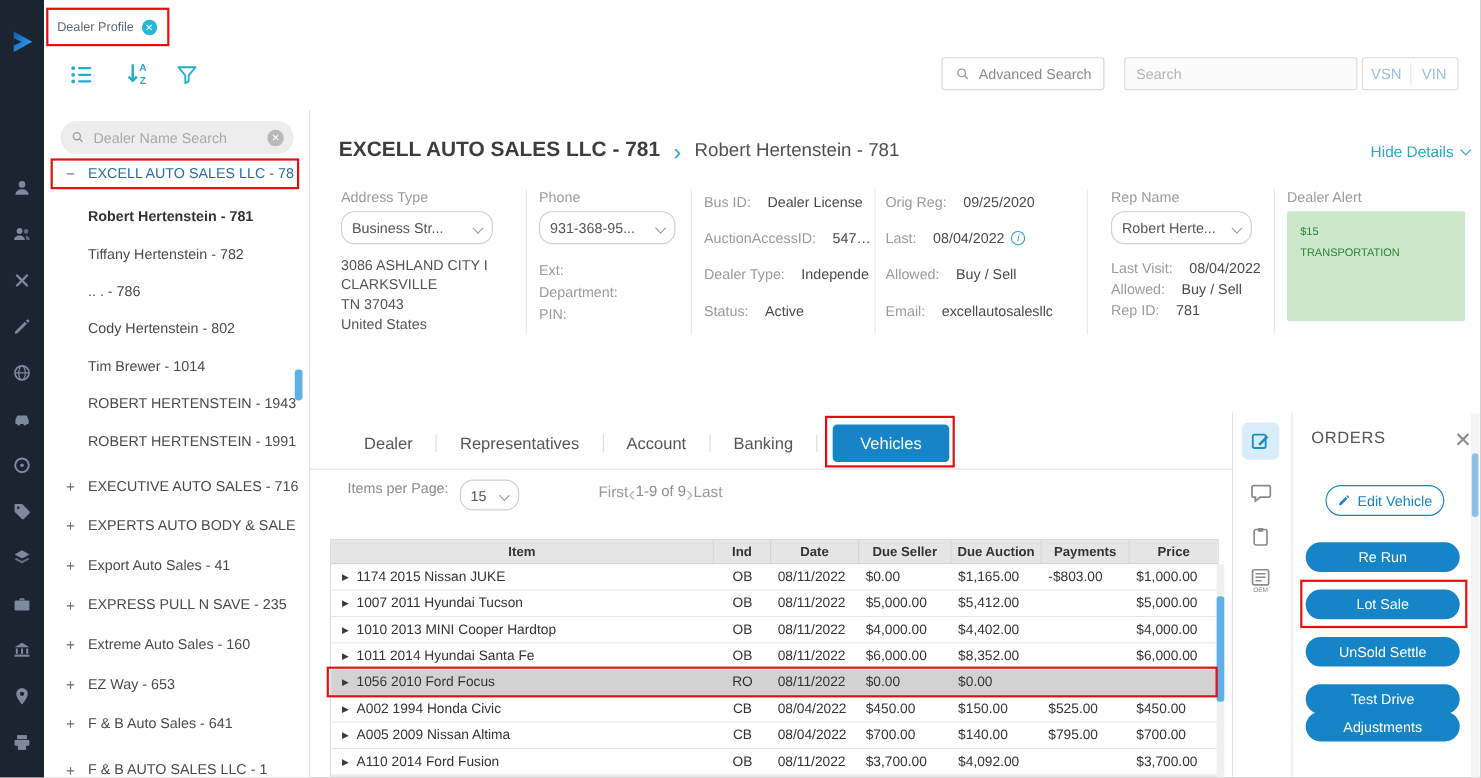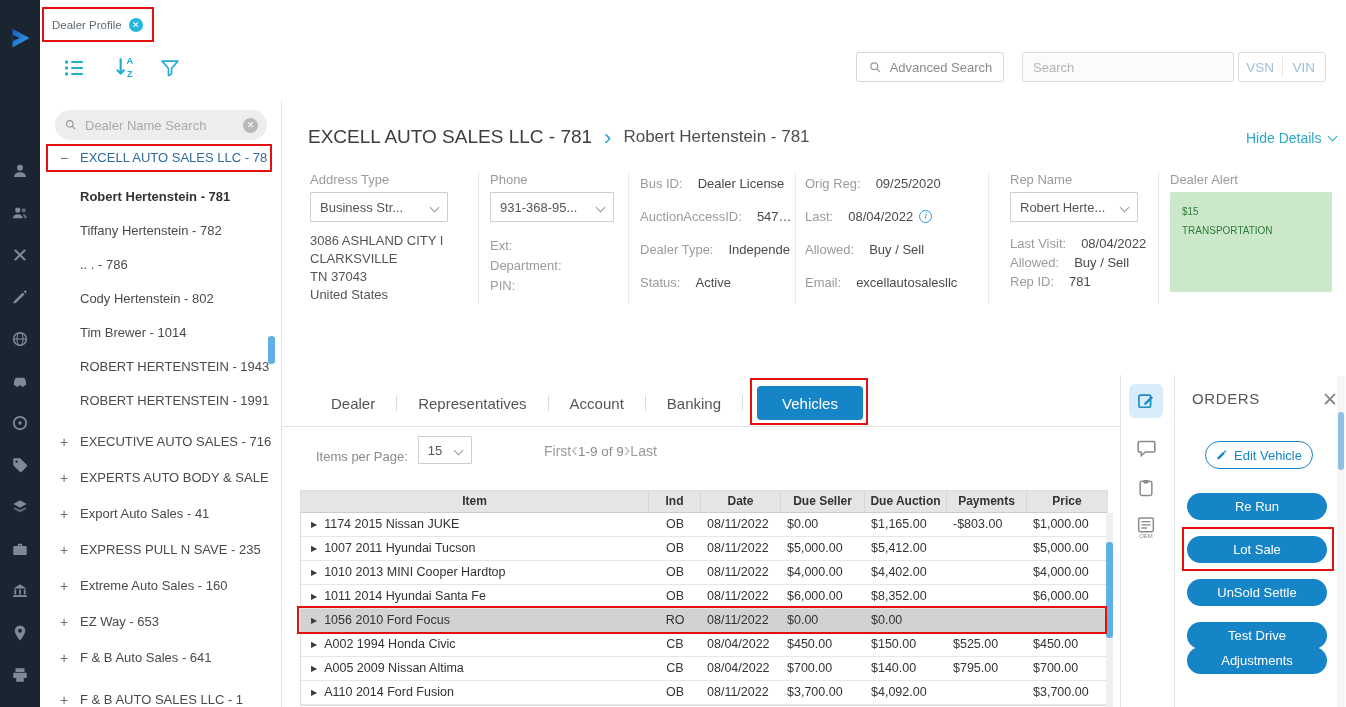--- a/index.html
+++ b/index.html
@@ -35,45 +35,45 @@
   .dsearch input::placeholder{color:#a9a9a9}
   .clearbtn{width:15px;height:15px;border-radius:50%;background:#b9b9b9;color:#fff;font-size:9px;line-height:15px;text-align:center;flex:none;cursor:pointer}
   .sideitem{position:absolute;left:0;width:241px;height:28px;line-height:28px;font-size:13px;color:#4a4a4a;white-space:nowrap;overflow:hidden;text-overflow:ellipsis;padding-left:40px;cursor:pointer}
   .sideitem .pm{position:absolute;left:16px;top:0;width:16px;text-align:center;color:#6e6e6e;font-size:14px}
   .sideitem.rootsel{color:#2d6c9e}
   .sideitem.active{font-weight:bold;color:#333}
   .sthumb{position:absolute;left:268px;top:336px;width:7px;height:28px;border-radius:3px;background:#5fb0e6;cursor:grab}
 
   
   .main{position:absolute;left:282px;top:100px;width:1064px;height:607px}
-  .crumbA{font-size:19px;font-weight:normal;color:#3d3d3d}
+  .crumbA{font-size:19px;font-weight:bold;color:#3d3d3d}
   .crumbSep{font-size:22px;color:#2aa9c9;margin:0 12px;position:relative;top:1px}
   .crumbB{font-size:17px;color:#4f4f4f}
   .hide{position:absolute;left:964px;top:30px;font-size:14px;color:#2aa8c8;display:flex;align-items:center;gap:8px;cursor:pointer}
   .chev{width:7px;height:7px;border-right:1.6px solid #9a9a9a;border-bottom:1.6px solid #9a9a9a;transform:rotate(45deg);flex:none}
   .chev.teal{border-color:#2aa8c8;margin-top:-4px}
   .flabel{font-size:13px;color:var(--lbl)}
-  .dd{display:flex;align-items:center;justify-content:space-between;border:1px solid #cfcfcf;border-radius:1px;background:#fff;height:30px;padding:0 9px;font-size:13px;color:#555;cursor:pointer;white-space:nowrap;overflow:hidden}
+  .dd{display:flex;align-items:center;justify-content:space-between;border:1px solid #cfcfcf;border-radius:12px;background:#fff;height:30px;padding:0 9px;font-size:13px;color:#555;cursor:pointer;white-space:nowrap;overflow:hidden}
   .kv{font-size:13px;white-space:nowrap;display:flex;align-items:center}
   .kv .k{color:var(--lbl)}
   .kv .v{color:var(--ink);margin-left:15px;white-space:nowrap;overflow:hidden;text-overflow:ellipsis}
   .vdiv{position:absolute;width:1px;background:#e9e9e9}
   .addr{font-size:13px;color:#555;line-height:18px}
   .info{display:inline-block;width:13px;height:13px;border:1.4px solid #2b9cd8;border-radius:50%;color:#2b9cd8;font-size:9px;line-height:11px;text-align:center;margin-left:6px;font-style:italic}
   .alertbox{position:absolute;background:#cbe8cb;border-radius:2px;color:#2e7d3b;font-size:10px;line-height:19px;padding:10px 12px}
 
   
   .tabsrow{position:absolute;left:28px;top:281px;height:44px;display:flex;align-items:center}
   .tabtxt{font-size:15px;color:#555;padding:0 21px;cursor:pointer;white-space:nowrap}
   .tabsep{width:1px;height:16px;background:#dcdcdc}
   .vehpill{background:var(--blue);color:#fff;border-radius:4px;height:34px;display:flex;align-items:center;padding:0 25px;font-size:15px;margin-left:14px;cursor:pointer}
   .tabsline{position:absolute;left:0;top:326px;width:838px;height:1px;background:#e2e2e2}
 
   
-  .pgroup{position:absolute;display:flex;align-items:flex-end}
+  .pgroup{position:absolute;display:flex;align-items:flex-start}
   .pglabel{font-size:13px;color:#8a8a8a}
   .pgdd{width:54px;height:28px;margin-left:10px}
   .pgnav{font-size:14px;color:#9a9a9a;cursor:pointer}
   .pgchev{font-size:20px;color:#bcbcbc;cursor:pointer;line-height:20px}
   .pgrange{font-size:13.5px;color:#8a8a8a}
 
   
   .vt{position:absolute;left:18px;top:390px;width:808px;border:1px solid #ddd}
   .hrow{display:grid;grid-template-columns:348px 52px 80px 84px 82px 80px 80px;background:#e5e5e5;height:22px;line-height:21px;font-size:12px;font-weight:bold;color:#333;border-bottom:1px solid #ccc}
   .hrow .th{text-align:center;border-right:1px solid #d6d6d6;overflow:hidden;white-space:nowrap}

